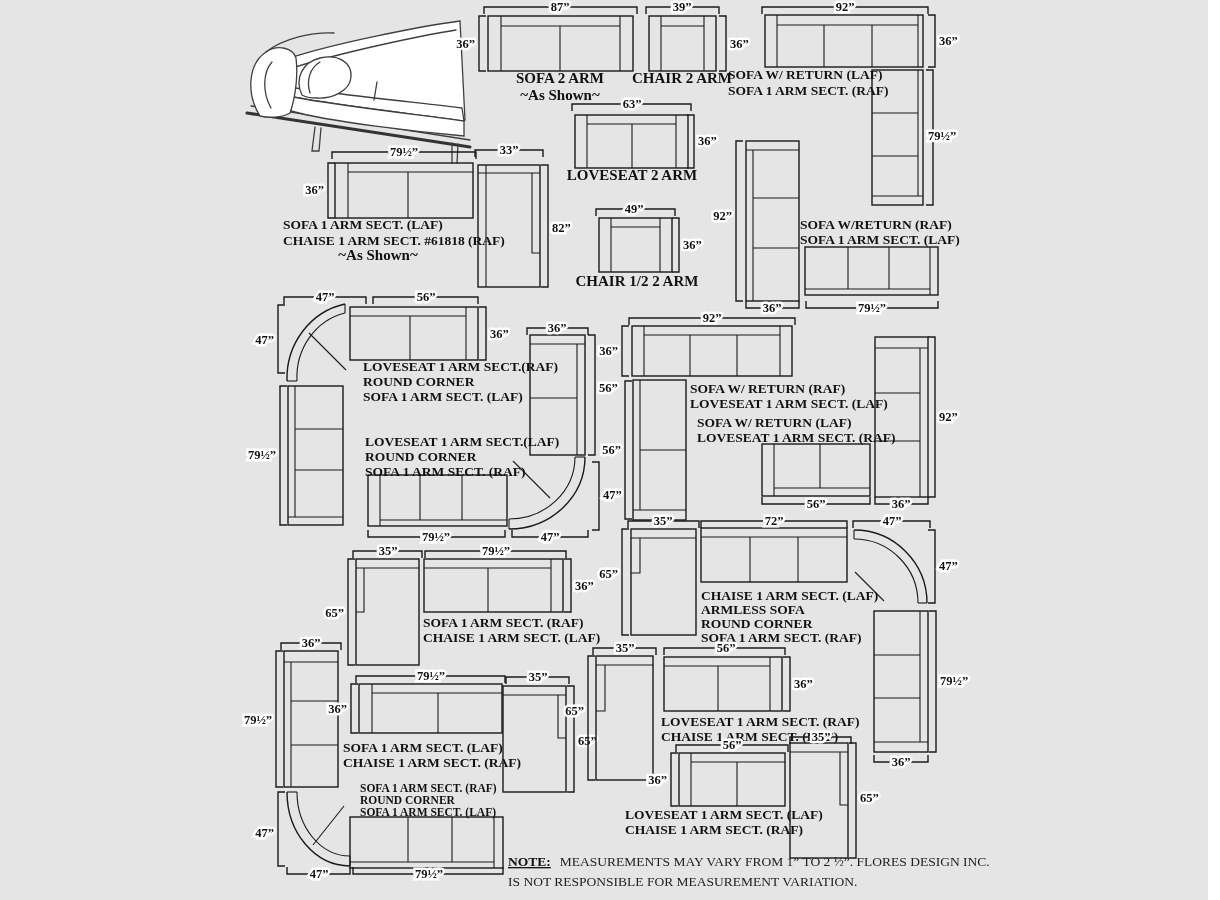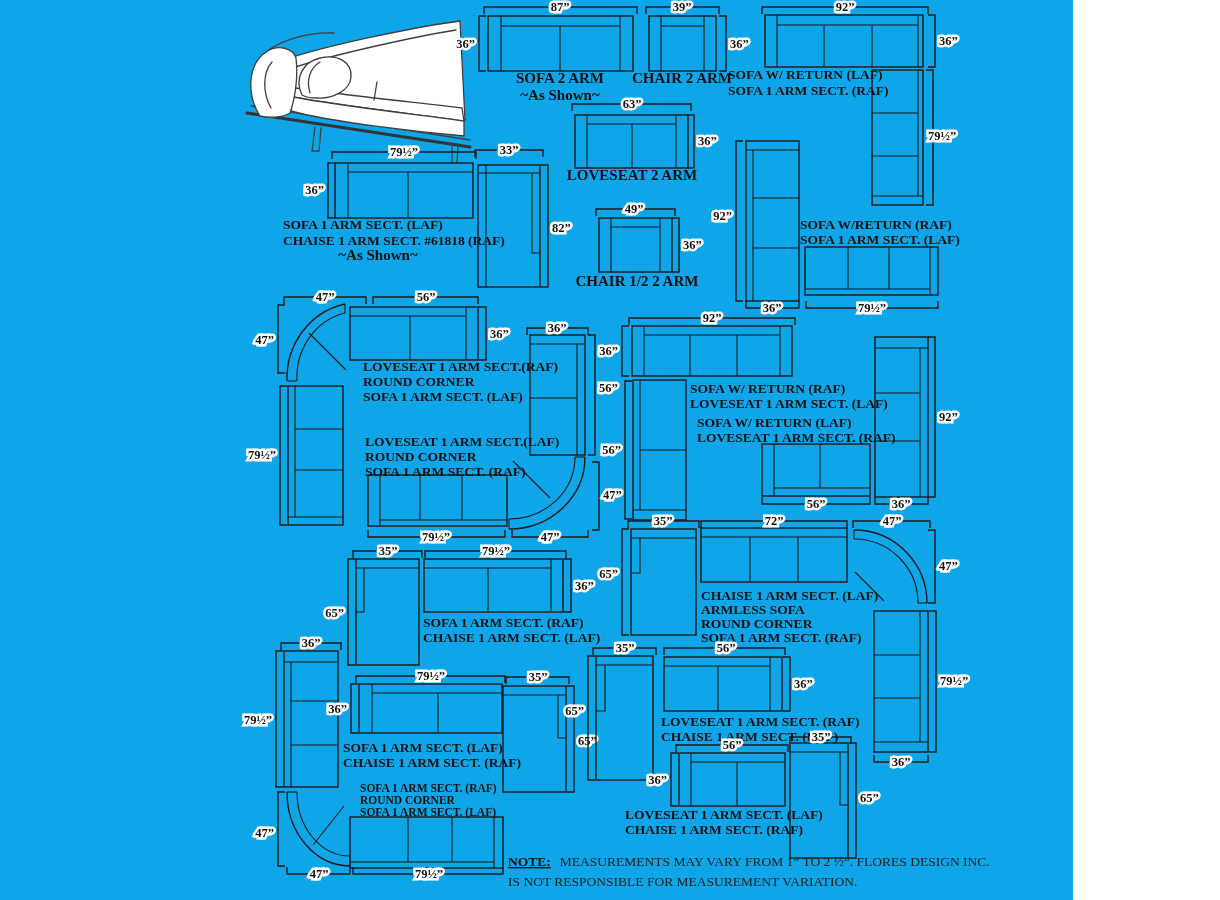--- a/index.html
+++ b/index.html
@@ -1,16 +1,16 @@
 <!DOCTYPE html>
 <html><head>
 <meta charset="utf-8">
 <style>
   html,body{margin:0;padding:0;background:#fff;}
-  .stage{position:relative;width:1073px;height:900px;background:#0ea5e9;overflow:hidden;
+  .stage{position:relative;width:1208px;height:900px;background:#e5e5e5;overflow:hidden;
          font-family:"Liberation Serif",serif;}
   svg{position:absolute;left:0;top:0;}
   .ln{stroke:#1b1b1b;stroke-width:1.4;fill:none;}
   .ln2{stroke:#1b1b1b;stroke-width:1.1;fill:none;}
   .dim{font:bold 12.5px "Liberation Serif",serif;fill:#111;paint-order:stroke;stroke:#fff;stroke-width:5px;text-anchor:middle;}
   .dimE{text-anchor:end;}
   .dimS{text-anchor:start;}
   .lbl{font:bold 13.5px "Liberation Serif",serif;fill:#111;}
   .lblC{font:bold 15px "Liberation Serif",serif;fill:#111;text-anchor:middle;}
   .lblS{font:bold 11.5px "Liberation Serif",serif;fill:#111;}

